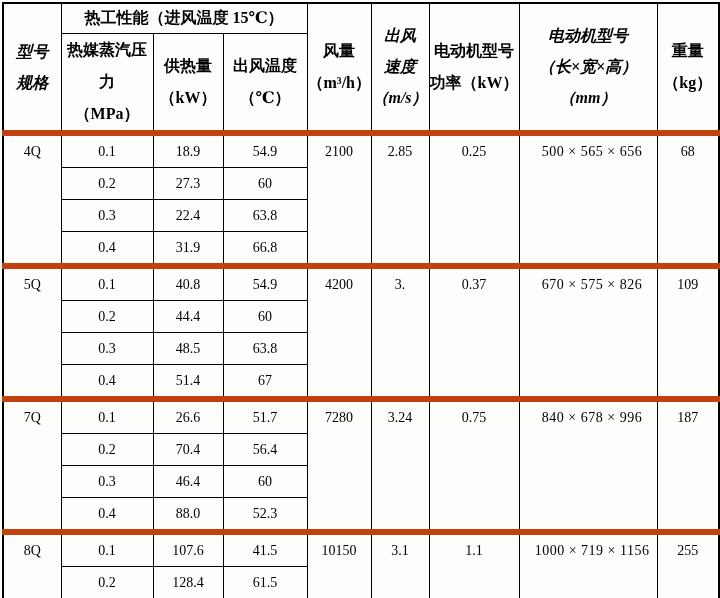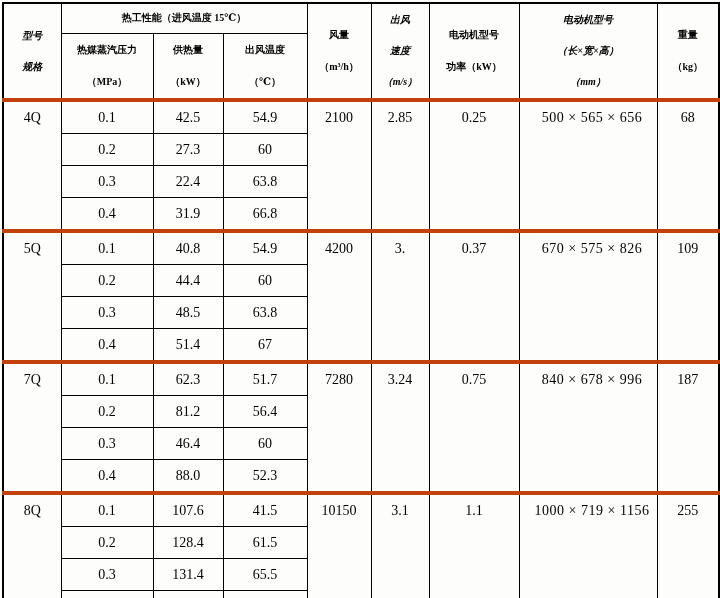--- a/index.html
+++ b/index.html
@@ -21,33 +21,33 @@
     border: 1px solid #000;
     text-align: center;
     vertical-align: middle;
     padding: 0;
     color: #000;
     font-family: "Liberation Serif", "DejaVu Serif", serif;
     overflow: hidden;
   }
   thead th {
     font-weight: bold;
-    font-size: 10px;
+    font-size: 16px;
   }
   thead tr.hrow1 { height: 30px; }
   thead tr.hrow2 { height: 64px; }
   .hline  { line-height: 31px; font-style: italic; }   
   .h2line { line-height: 32px; }   
   tbody td {
     font-size: 14px;
     line-height: 31px;
     font-weight: normal;
   }
   tbody tr { height: 31px; }
-  tr.sec td { border-top: 4px solid #c2410c; }  
+  tr.sec td { border-top: 6px solid #c2410c; }  
   td.top { vertical-align: top; }            
   td.dims { letter-spacing: 0.5px; padding-left: 8px; }
 </style>
 </head>
 <body>
 
 <table class="spec">
   <colgroup>
     <col style="width:58px">
       <col style="width:92px">
@@ -102,21 +102,21 @@
         <div class="h2line">出风温度</div>
         <div class="h2line">（℃）</div>
       </th>
     </tr>
   </thead>
   <tbody>
 
     <tr class="sec">
       <td rowspan="4" class="top">4Q</td>
       <td>0.1</td>
-      <td>42.5</td>
+      <td>18.9</td>
       <td>54.9</td>
       <td rowspan="4" class="top">2100</td>
       <td rowspan="4" class="top">2.85</td>
       <td rowspan="4" class="top">0.25</td>
       <td rowspan="4" class="top dims">500 × 565 × 656</td>
       <td rowspan="4" class="top">68</td>
     </tr>
     <tr>
       <td>0.2</td>
       <td>27.3</td>
@@ -156,31 +156,31 @@
     </tr>
     <tr>
       <td>0.4</td>
       <td>51.4</td>
       <td>67</td>
     </tr>
 
     <tr class="sec">
       <td rowspan="4" class="top">7Q</td>
       <td>0.1</td>
-      <td>62.3</td>
+      <td>26.6</td>
       <td>51.7</td>
       <td rowspan="4" class="top">7280</td>
       <td rowspan="4" class="top">3.24</td>
       <td rowspan="4" class="top">0.75</td>
       <td rowspan="4" class="top dims">840 × 678 × 996</td>
       <td rowspan="4" class="top">187</td>
     </tr>
     <tr>
       <td>0.2</td>
-      <td>81.2</td>
+      <td>70.4</td>
       <td>56.4</td>
     </tr>
     <tr>
       <td>0.3</td>
       <td>46.4</td>
       <td>60</td>
     </tr>
     <tr>
       <td>0.4</td>
       <td>88.0</td>

